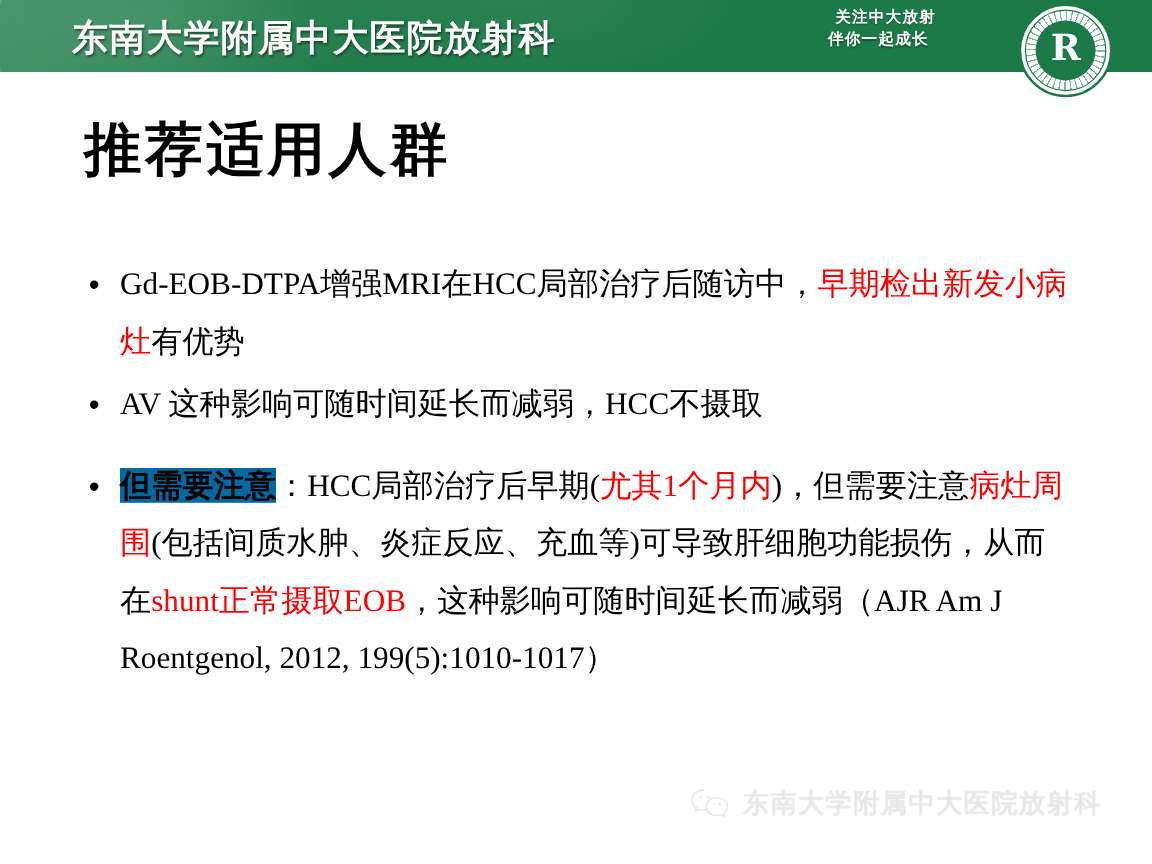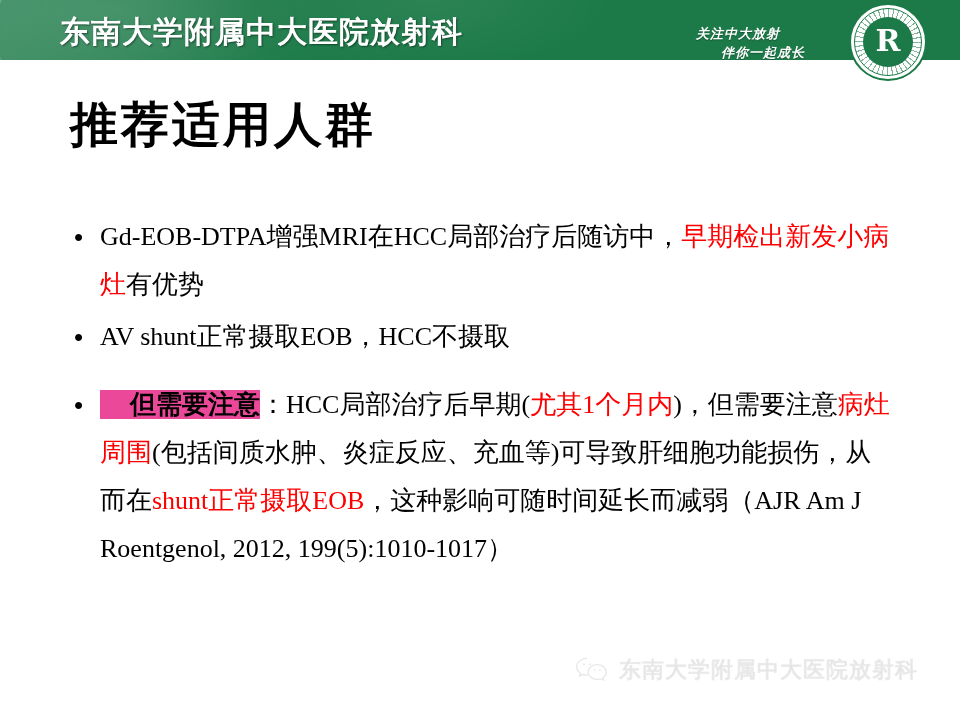--- a/index.html
+++ b/index.html
@@ -34,30 +34,30 @@
   }
   .header-title {
     position:absolute; left:60px; top:12px;
     font-family:"DejaVu Serif","Liberation Serif",serif;
     font-size:30px; font-weight:bold; letter-spacing:1px;
     color:#ffffff;
     text-shadow:1px 1px 2px rgba(0,0,0,0.45);
     white-space:nowrap;
   }
   .header-slogan {
-    position:absolute; right:120px; top:24px;
+    position:absolute; right:120px; top:5px;
     width:150px;
     font-family:"DejaVu Serif","Liberation Serif",serif;
-    font-size:13px; font-weight:bold; font-style:italic;
+    font-size:13px; font-weight:bold; 
     color:#ffffff; line-height:19px;
     letter-spacing:1px;
     text-shadow:0 1px 1px rgba(0,0,0,0.3);
   }
   .slogan-l1 { display:block; text-align:left; padding-left:6px; }
-  .slogan-l2 { display:block; text-align:center; padding-right:4px; }
+  .slogan-l2 { display:block; text-align:left; padding-right:4px; }
 
   
   .logo-wrap {
     position:absolute; left:849px; top:3px;
     width:78px; height:78px;
   }
   .logo-outer {
     position:absolute; left:0; top:0; width:78px; height:78px;
     border-radius:50%;
     background:#ffffff;
@@ -110,21 +110,21 @@
     position:absolute; left:0; top:0;
     font-size:26px; line-height:48px; color:#000;
   }
   .bullet .btext { display:block; padding-left:26px;font-family:Liberation Serif, serif; }
 
   #b1 { top:213px; }
   #b2 { top:313px; }
   #b3 { top:381px; }
 
   .red  { color:#FF0000; }
-  .hl   { background:#ec4899; color:#000000; font-weight:bold;padding-left:30px; }
+  .hl   { background:#0369a1; color:#000000; font-weight:bold; }
 
   
   .footer {
     position:absolute; left:575px; top:655px;
     display:flex; align-items:center; gap:10px;
     opacity:0.95;
   }
   .wechat-icon { width:34px; height:28px; position:relative; flex:0 0 auto; }
   .footer-text {
     font-size:22px; font-weight:normal; letter-spacing:1px;
@@ -163,21 +163,21 @@
   <div class="bullet" id="b1">
     <span class="dot">•</span>
     <span class="btext">
       <span>Gd-EOB-DTPA增强MRI在HCC局部治疗后随访中，</span><span class="red">早期检出新发小病灶</span><span>有优势</span>
     </span>
   </div>
 
   <div class="bullet" id="b2">
     <span class="dot">•</span>
     <span class="btext">
-      <span>AV shunt正常摄取EOB，HCC不摄取</span>
+      <span>AV 这种影响可随时间延长而减弱，HCC不摄取</span>
     </span>
   </div>
 
   <div class="bullet" id="b3">
     <span class="dot">•</span>
     <span class="btext">
       <span class="hl">但需要注意</span><span>：HCC局部治疗后早期(</span><span class="red">尤其1个月内</span><span>)，但需要注意</span><span class="red">病灶周围</span><span>(包括间质水肿、炎症反应、充血等)可导致肝细胞功能损伤，从而在</span><span class="red">shunt正常摄取EOB</span><span>，这种影响可随时间延长而减弱（AJR Am J Roentgenol, 2012, 199(5):1010-1017）</span>
     </span>
   </div>
 

